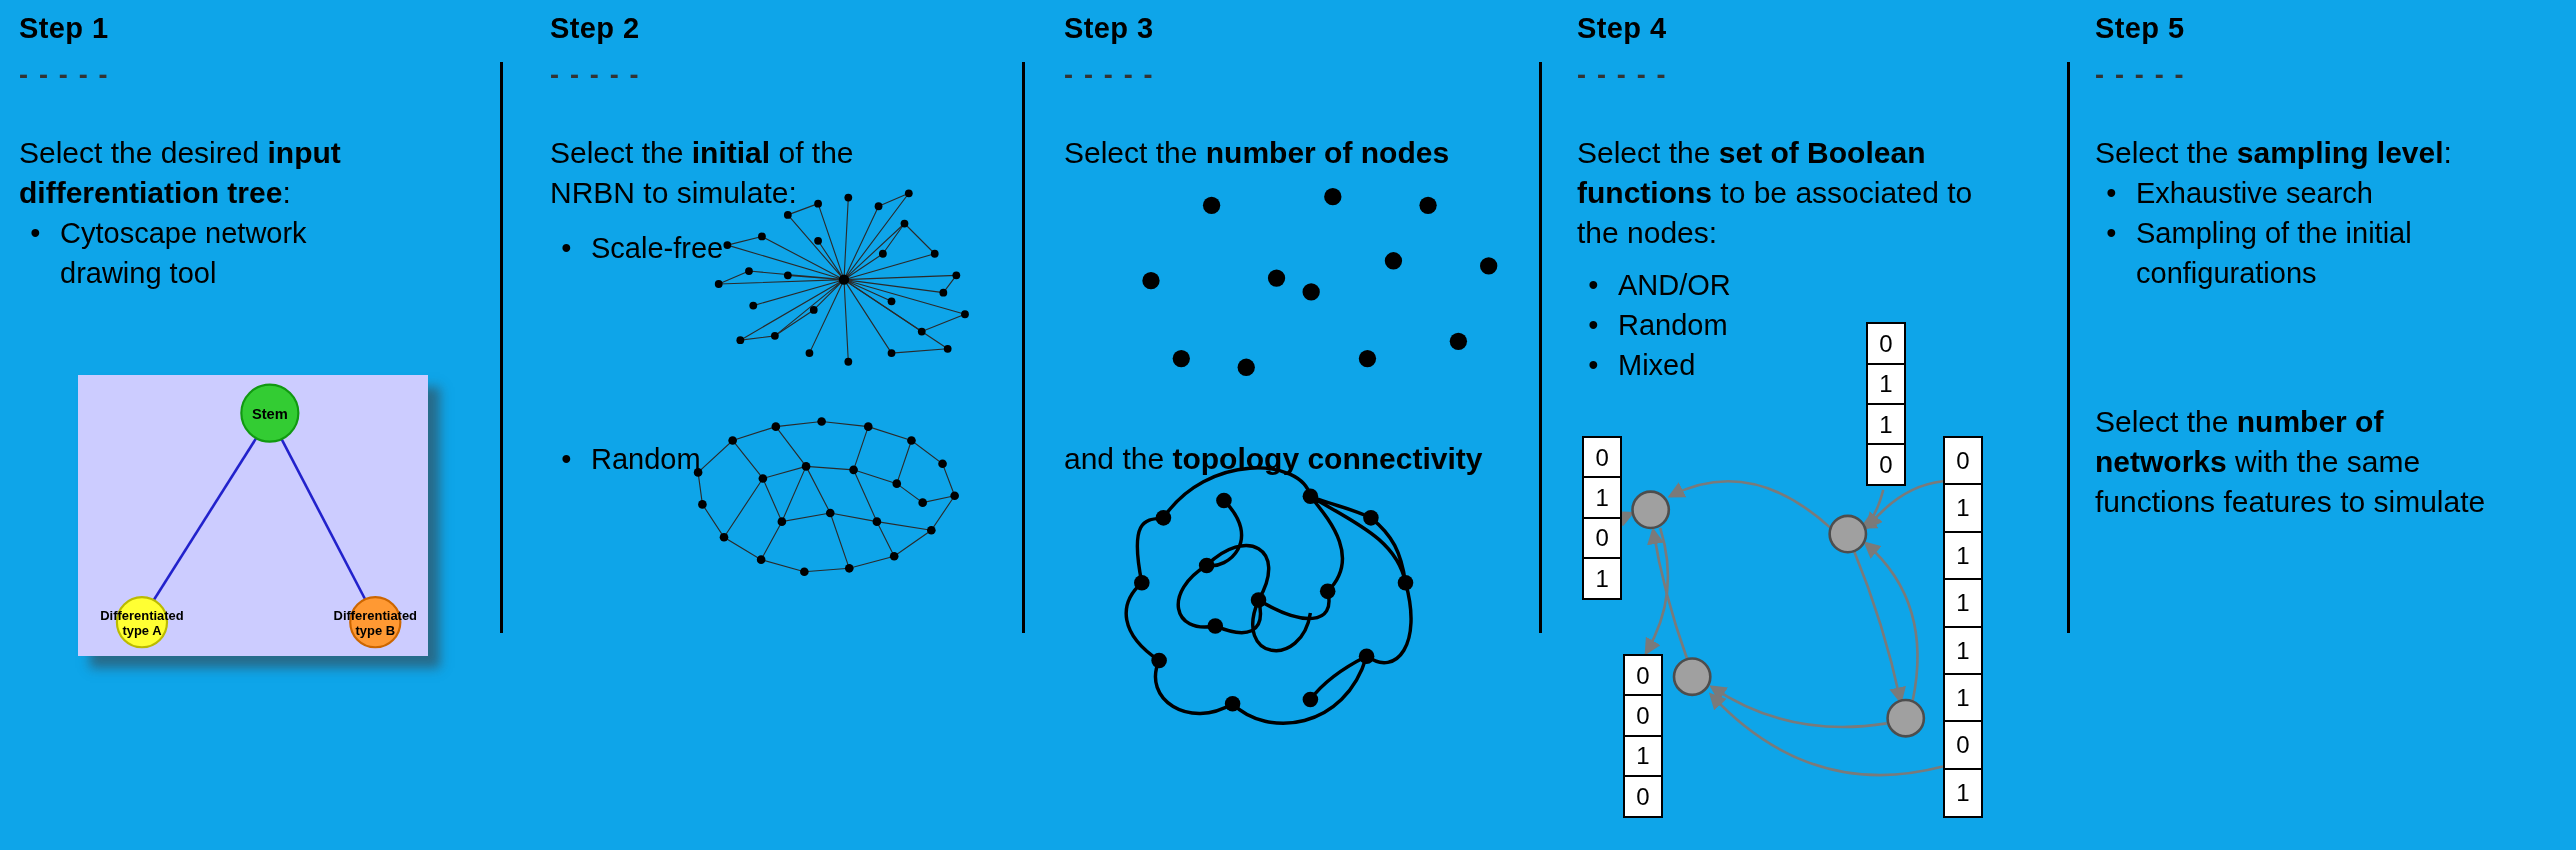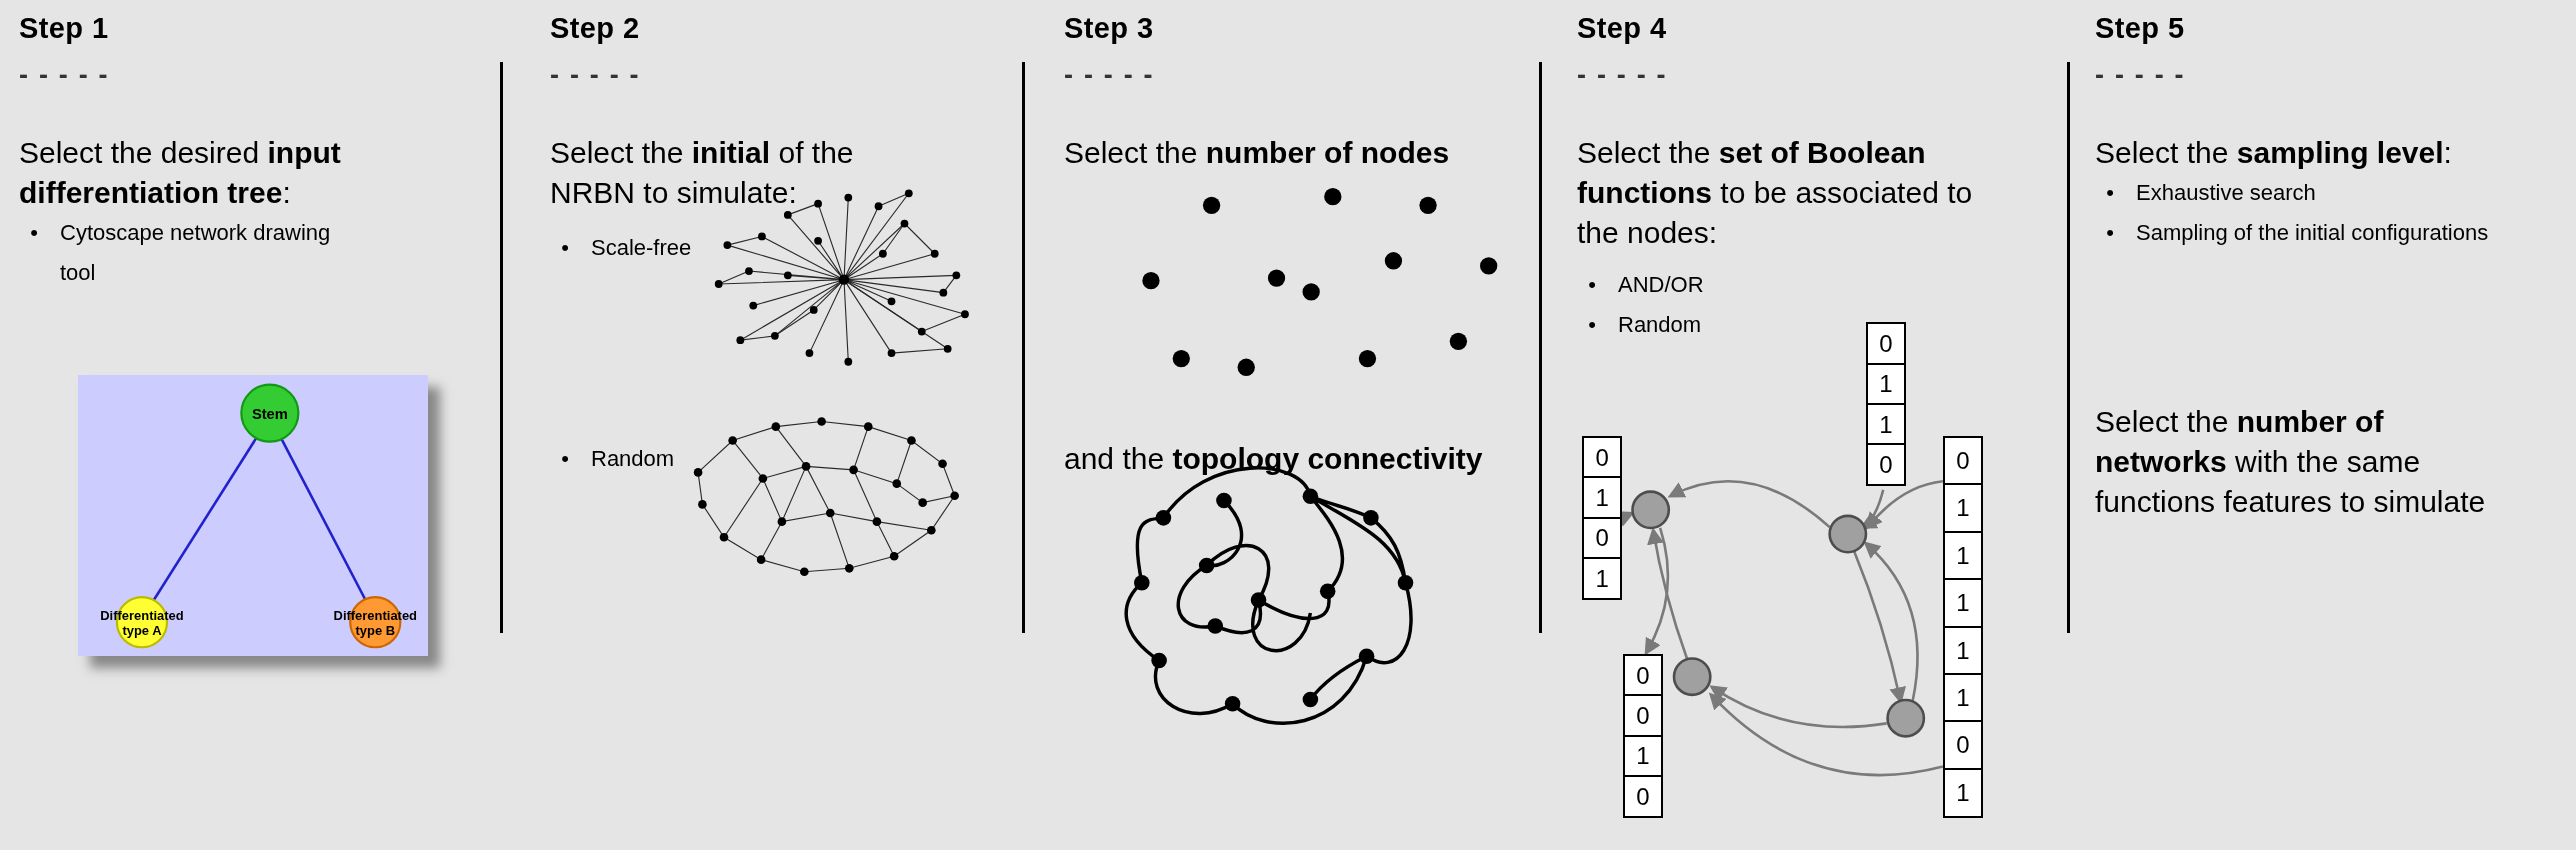--- a/index.html
+++ b/index.html
@@ -1,27 +1,27 @@
 <!DOCTYPE html>
 <html style="font-size:14px"><head>
 <meta charset="utf-8">
 <style>
   *{margin:0;padding:0;box-sizing:border-box}
   html,body{background:#fff}
   body{font-family:"Liberation Sans",sans-serif;color:#000}
-  .canvas{position:relative;width:2576px;height:851px;background:#e5e5e5;overflow:hidden}
+  .canvas{position:relative;width:2576px;height:851px;background:#0ea5e9;overflow:hidden}
   .vdiv{position:absolute;top:62px;height:571px;width:2.6px;background:#000}
   .col{position:absolute;top:12px}
   .step-title{font-size:29px;font-weight:bold;letter-spacing:0.4px}
   .dashes{position:absolute;top:48px;font-size:27px;font-weight:bold;color:#333;letter-spacing:1.7px}
   .para{position:absolute;font-size:30px;line-height:40px}
   .para b{font-weight:bold}
   .pline{display:block}
   .bullets{position:absolute;list-style:none}
-  .bullets li{position:relative;padding-left:41px;font-size:22px;line-height:40px}
+  .bullets li{position:relative;padding-left:41px;font-size:29px;line-height:40px}
   .bullets li::before{content:"\2022";position:absolute;left:11.2px;top:0}
   .figure{position:absolute}
   .tree-panel{position:absolute;left:59px;top:363px;width:350px;height:281px;background:#ccccff;box-shadow:12px 12px 10.4px rgba(60,60,60,.55)}
   .boolfig{position:absolute;left:0;top:305px;width:424px;height:543px}
   .boolfig svg{position:absolute;left:0;top:0}
   .ttable{position:absolute}
   .tcell{width:40px;height:43px;border:2.6px solid #000;background:#fff;display:flex;align-items:center;justify-content:center;font-size:24px;margin-top:-2.6px}
   .ttable .tcell:first-child{margin-top:0}
   .tright .tcell{height:50px}
   svg text{font-family:"Liberation Sans",sans-serif}
@@ -177,20 +177,21 @@
     </svg>
   </section>
 
   <section class="col" style="left:1577px;width:485px">
     <h2 class="step-title">Step 4</h2>
     <div class="dashes">- - - - -</div>
     <p class="para" style="top:121px;width:424px"><span>Select the </span><b>set of Boolean functions</b><span> to be associated to the nodes:</span></p>
     <ul class="bullets" style="top:253px;width:277px">
       <li><span>AND/OR</span></li>
       <li><span>Random</span></li>
+      <li><span>Mixed</span></li>
     </ul>
 
     <div class="boolfig">
       <svg width="424" height="543" viewBox="0 0 490 628">
         <defs>
           <marker id="arr" viewBox="0 0 10 10" refX="8" refY="5" markerWidth="6.5" markerHeight="6.5" orient="auto-start-reverse">
             <path d="M0,0 L10,5 L0,10 z" fill="#7a7a7a"></path>
           </marker>
         </defs>
         <g stroke="#7a7a7a" stroke-width="3" fill="none">

